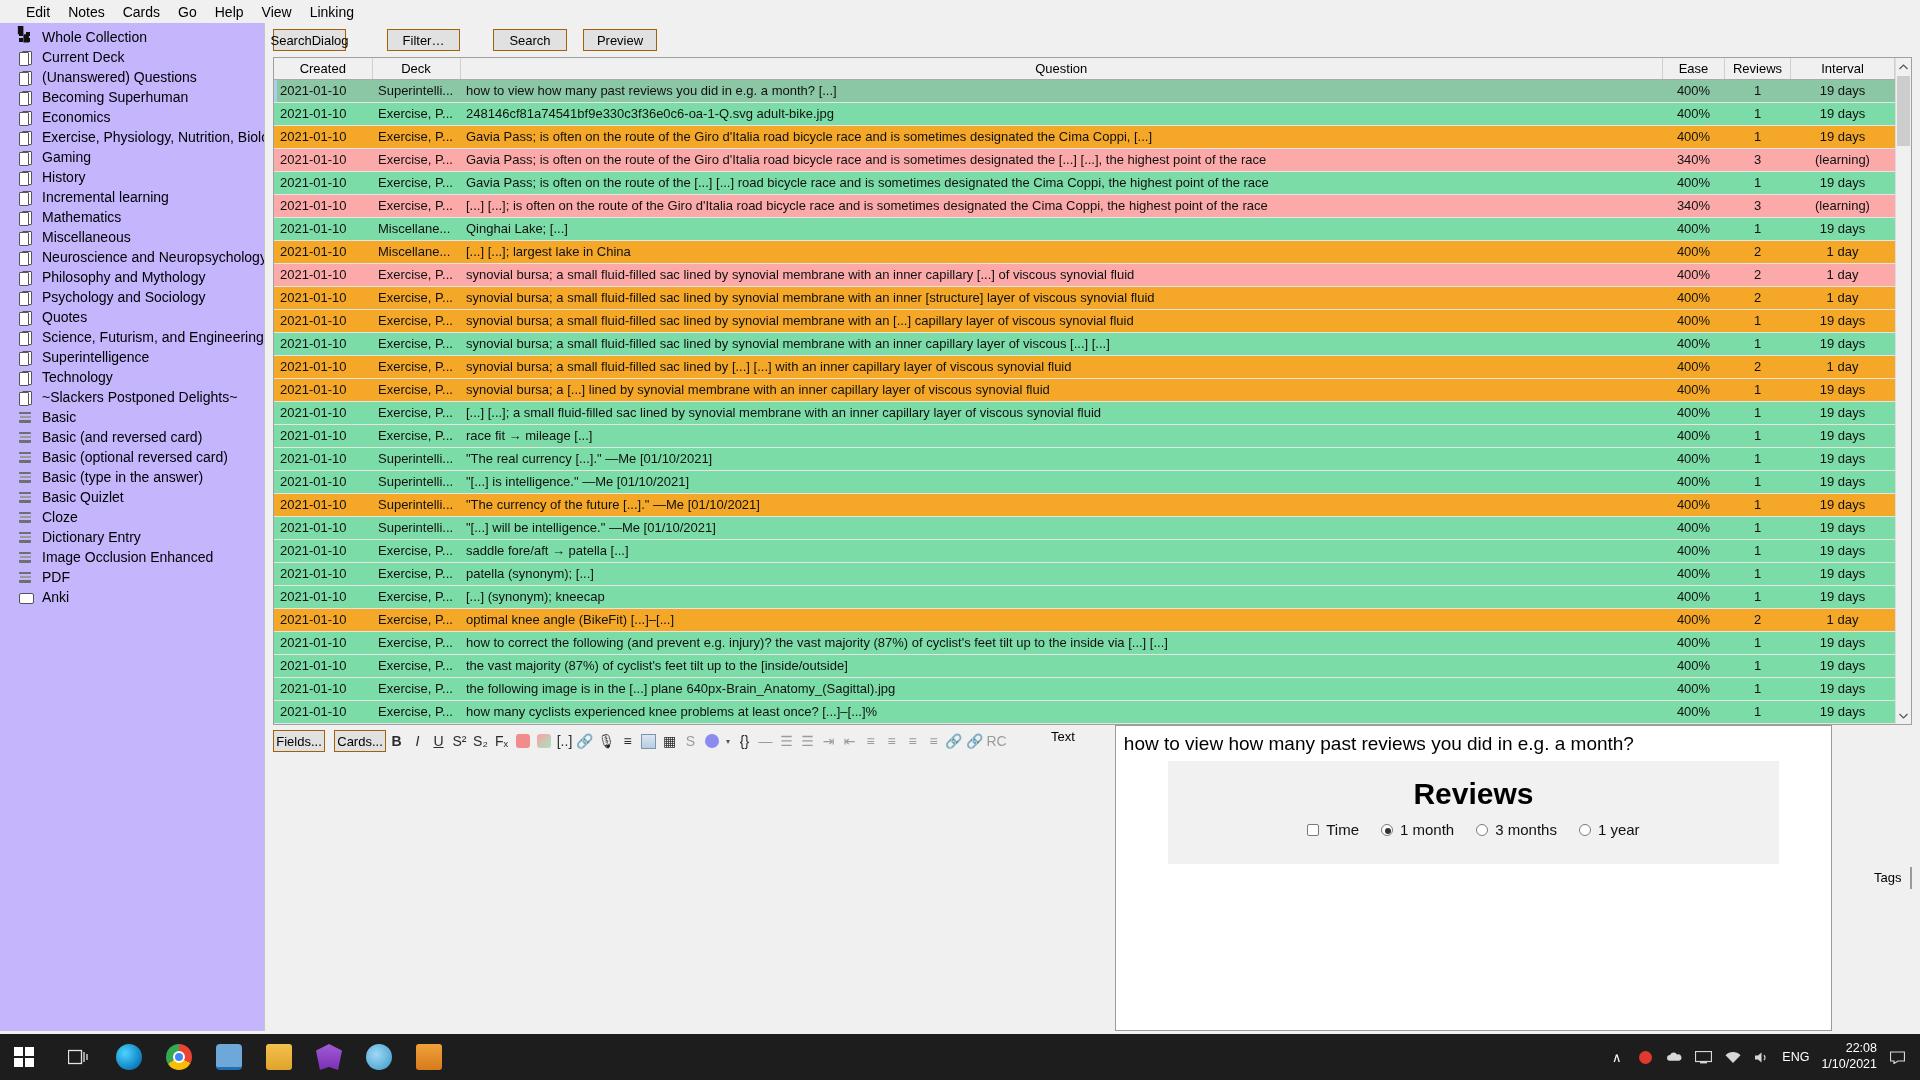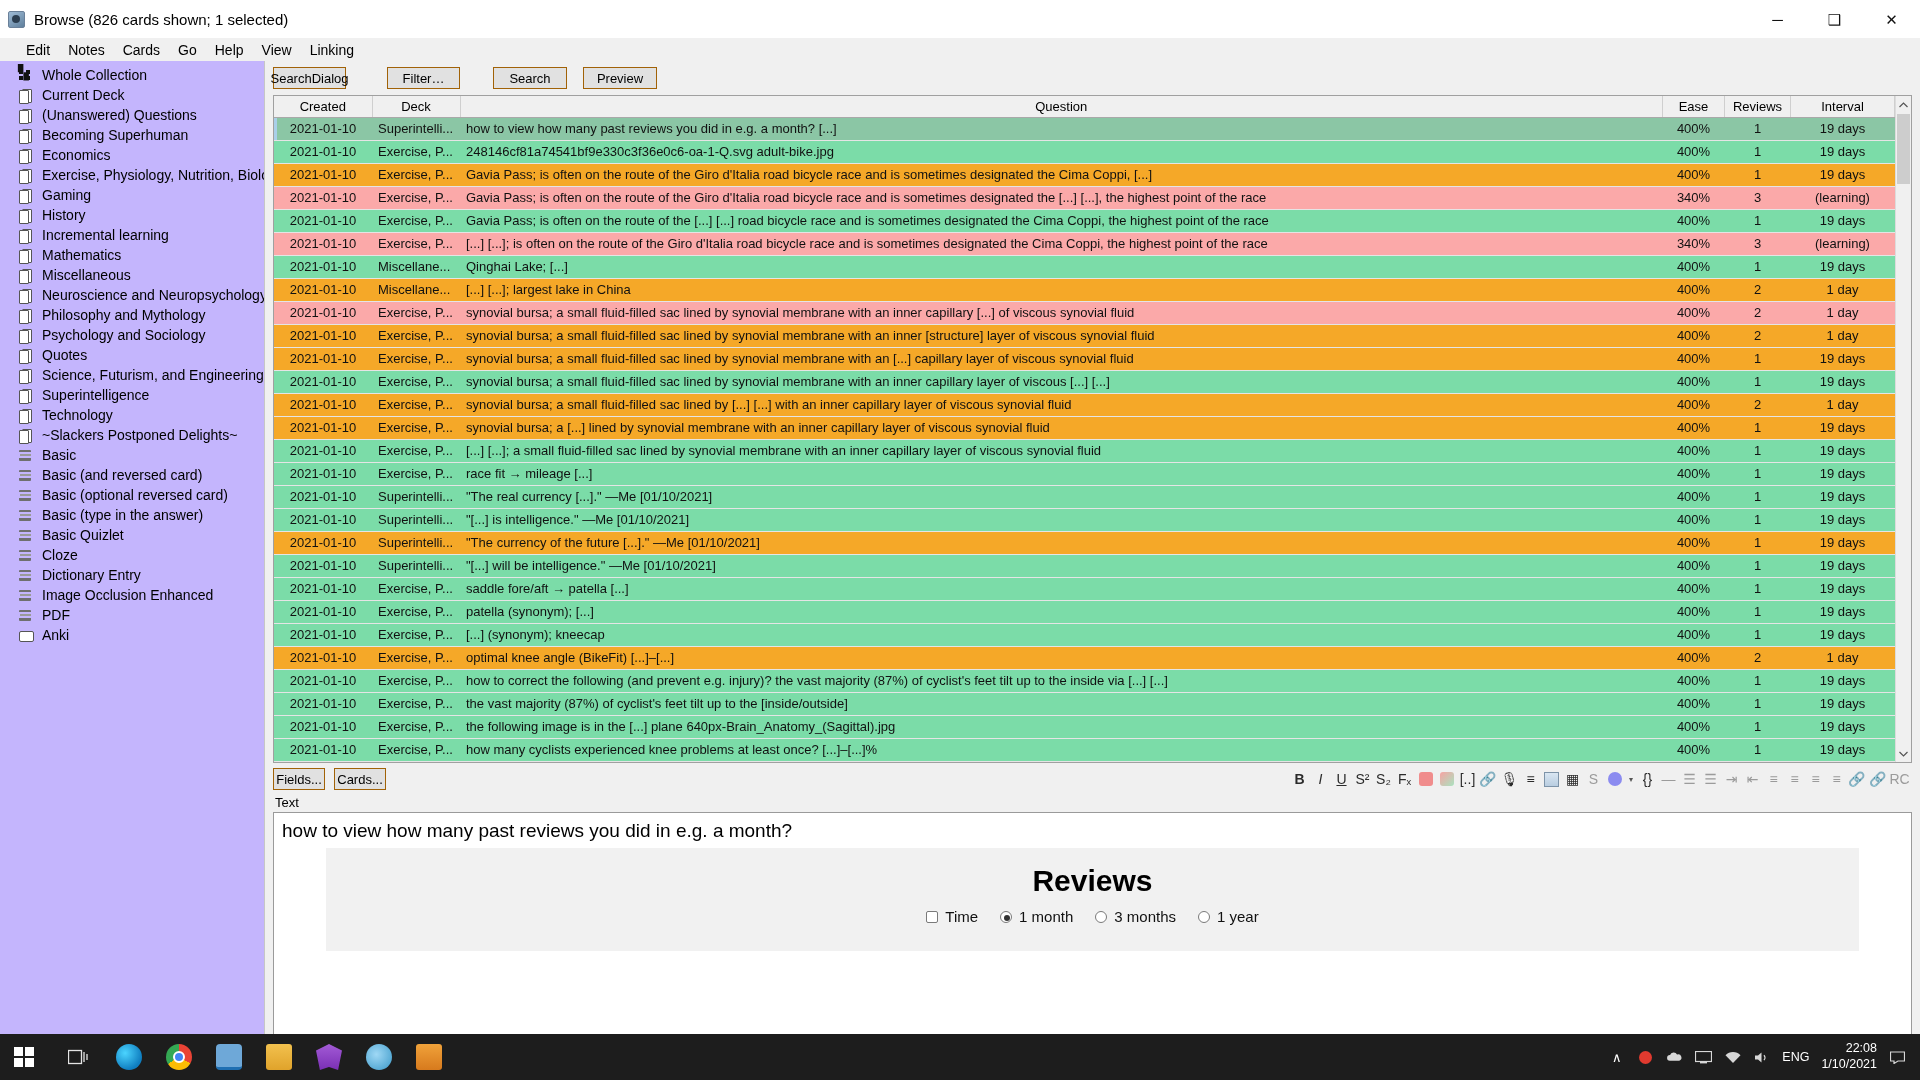--- a/index.html
+++ b/index.html
@@ -136,21 +136,21 @@
   table.cards th {
     height: 21px; background: #f0f0f0; border-right: 1px solid #cfcfcf;
     border-bottom: 1px solid #a9a9a9; font-weight: normal; font-size: 13px; color: #000;
     text-align: center; padding: 0;
   }
   table.cards td {
     height: 23px; font-size: 13px; color: #111; padding: 0 6px;
     border-bottom: 1px solid rgba(0,0,0,.10);
     white-space: nowrap; overflow: hidden; text-overflow: clip;
   }
-  td.c-created { text-align: center; }
+  td.c-created { text-align: left; }
   td.c-deck { text-align: left; }
   td.c-question { text-align: left; }
   td.c-ease, td.c-reviews, td.c-interval { text-align: center; }
   tr.row-green td { background: #7bdca8; }
   tr.row-orange td { background: #f5a828; }
   tr.row-pink td { background: #fba9a9; }
   tr.row-selected td { background: #8bc6a5; }
   tr.row-selected td.c-created { box-shadow: inset 3px 0 0 #a9cfe8; }
   .hdr-scroll {
     width: 16px; background: #f0f0f0; border-bottom: 1px solid #a9a9a9;
@@ -162,21 +162,21 @@
   .vscroll .arrow-up, .vscroll .arrow-down {
     height: 17px; display: flex; align-items: center; justify-content: center;
     font-size: 8px; color: #555; background: #f0f0f0;
   }
   .vscroll .arrow-down { position: absolute; bottom: 0; left: 0; right: 0; }
   .vscroll .thumb {
     position: absolute; top: 18px; left: 1px; right: 1px; height: 70px; background: #cdcdcd;
   }
 
   
-  .editor { flex: 1; display: flex; flex-direction: column; padding: 0 8px 0 8px; min-height: 0; }
+  .editor { flex: 1; display: flex; flex-direction: row; padding: 0 8px 0 8px; min-height: 0; gap: 40px; }
   .editor-toolbar {
     height: 28px; display: flex; align-items: center; padding-top: 4px; gap: 0;
   }
   .editor-toolbar .btn { height: 22px; }
   #btn-fields { width: 52px; margin-right: 9px; }
   #btn-cards { width: 52px; }
   .fmt-bar { margin-left: auto; display: flex; align-items: center; gap: 0; padding-right: 2px; }
   .fmt {
     width: 21px; height: 22px; display: flex; align-items: center; justify-content: center;
     font-size: 14px; color: #2b2b2b;
@@ -237,29 +237,20 @@
 
   
   .mag { width: 14px; height: 14px; border: 2px solid #555; border-radius: 50%; position: relative; }
   .mag::after { content:""; position:absolute; right:-5px; bottom:-4px; width:7px; height:2px; background:#555; transform: rotate(45deg); }
 </style>
 </head>
 <body>
 
 <div id="app">
 
-  <div class="titlebar">
-    <div class="app-icon"></div>
-    <div class="title">Browse (826 cards shown; 1 selected)</div>
-    <div class="winbtns">
-      <div class="winbtn">─</div>
-      <div class="winbtn">❑</div>
-      <div class="winbtn close">✕</div>
-    </div>
-  </div>
 
   <div class="menubar">
     <div class="menuitem">Edit</div>
     <div class="menuitem">Notes</div>
     <div class="menuitem">Cards</div>
     <div class="menuitem">Go</div>
     <div class="menuitem">Help</div>
     <div class="menuitem">View</div>
     <div class="menuitem">Linking</div>
   </div>

